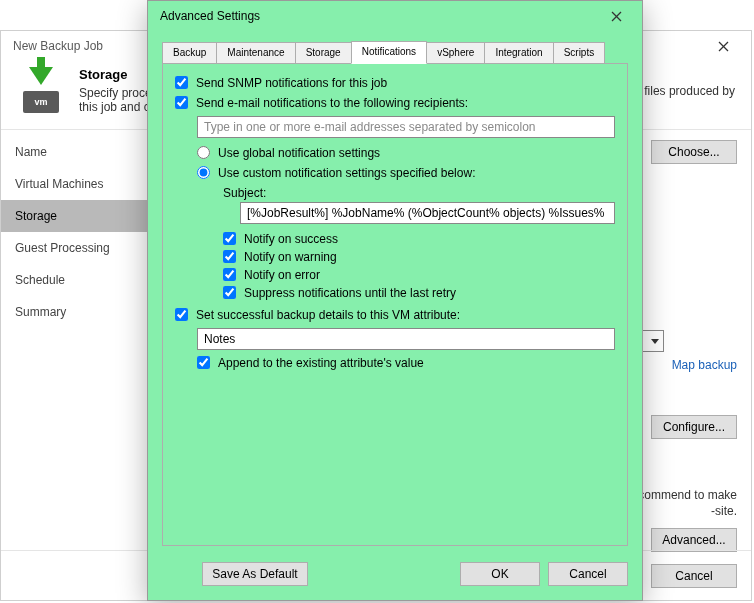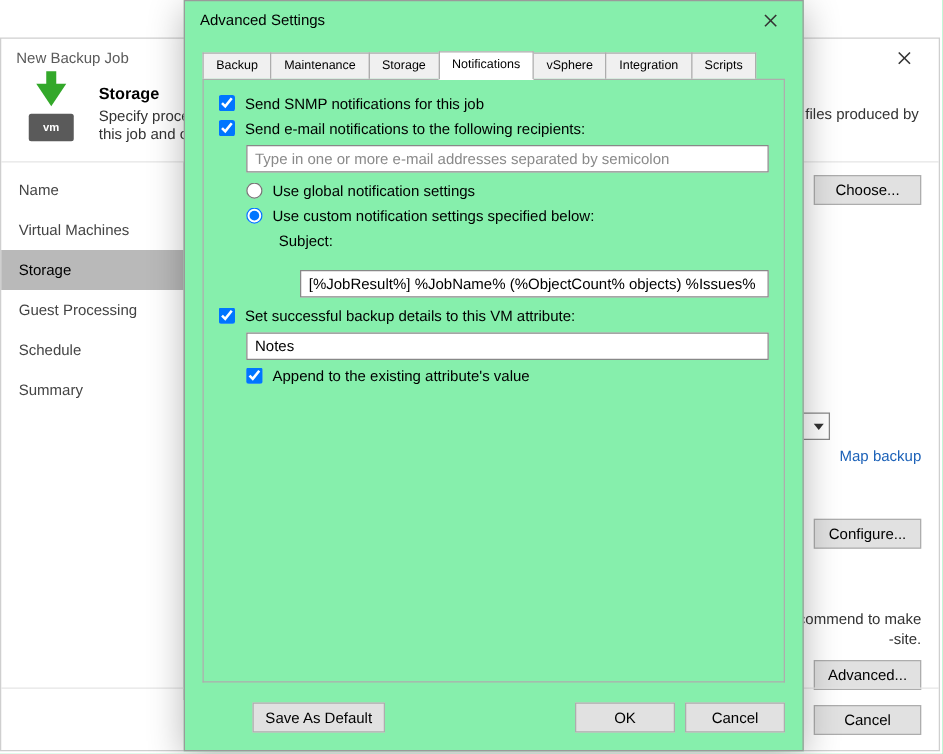--- a/index.html
+++ b/index.html
@@ -191,21 +191,21 @@
   input[type=checkbox], input[type=radio] { margin:0; }
   .text-input {
     width:100%; height:22px;
     border:1px solid #888;
     padding:2px 6px;
     font-family:inherit; font-size:12px;
   }
   .text-input::placeholder { color:#8a8a8a; }
   .field-wrap { margin:4px 0 8px 22px; }
   .subject-label { margin-left:48px; margin-top:4px; }
-  .subject-wrap { margin:16px 0 8px 48px;padding-left:17px; }
+  .subject-wrap { margin:2px 0 8px 48px;padding-left:17px; }
   .notify-group { margin-left:48px; margin-top:2px; }
   .notify-group .row { margin-bottom:4px; }
   .attr-section { margin-top:8px; }
   .attr-input-wrap { margin:4px 0 6px 22px; }
 
   .front-footer {
     height:44px;
     border-top:0;
     display:flex; align-items:center;
     padding:0 14px 10px 14px;
@@ -329,20 +329,38 @@
       <div class="row indent1">
         <input type="radio" name="notifmode" checked="" style="">
         <span>Use custom notification settings specified below:</span>
       </div>
 
       <div class="subject-label">Subject:</div>
       <div class="subject-wrap">
         <input class="text-input" type="text" value="[%JobResult%] %JobName% (%ObjectCount% objects) %Issues%" style="">
       </div>
 
+      <div class="notify-group">
+        <div class="row">
+          <input type="checkbox" checked="" style="">
+          <span>Notify on success</span>
+        </div>
+        <div class="row">
+          <input type="checkbox" checked="" style="">
+          <span>Notify on warning</span>
+        </div>
+        <div class="row">
+          <input type="checkbox" checked="" style="">
+          <span>Notify on error</span>
+        </div>
+        <div class="row">
+          <input type="checkbox" checked="" style="">
+          <span>Suppress notifications until the last retry</span>
+        </div>
+      </div>
 
       <div class="attr-section">
         <div class="row">
           <input type="checkbox" checked="" style="">
           <span>Set successful backup details to this VM attribute:</span>
         </div>
         <div class="attr-input-wrap">
           <input class="text-input" type="text" value="Notes" style="">
         </div>
         <div class="row indent1">

